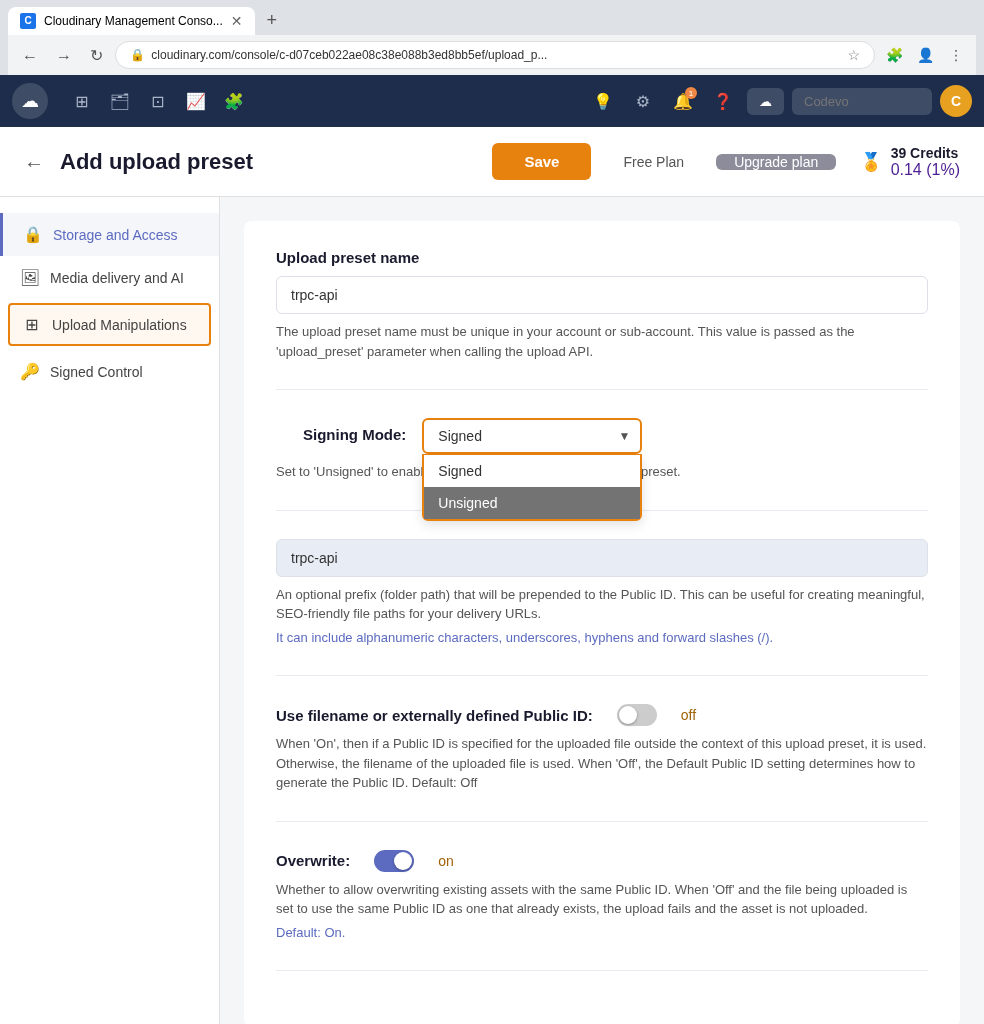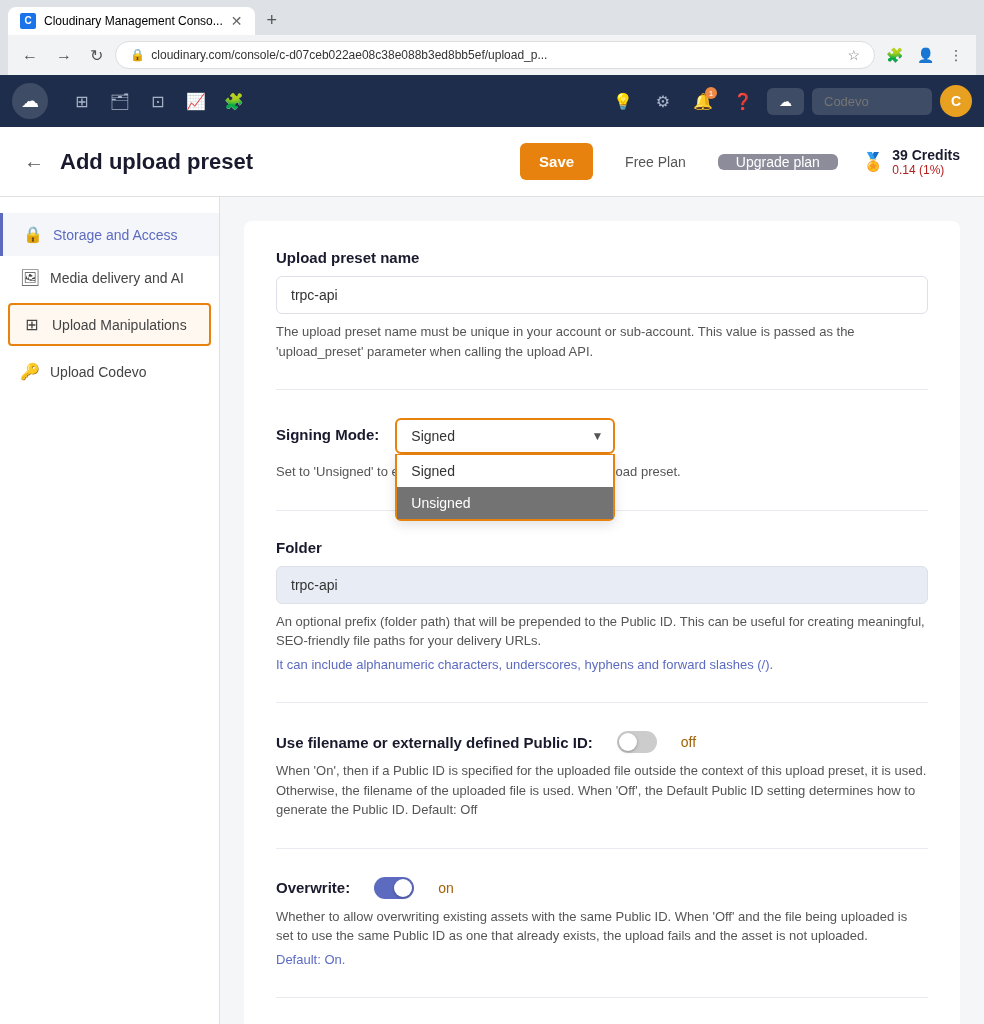--- a/index.html
+++ b/index.html
@@ -23,55 +23,55 @@
     .app-topbar { background: #1e2d4b; display: flex; align-items: center; padding: 0 12px; height: 52px; gap: 8px; }
     .app-logo { width: 36px; height: 36px; background: rgba(255,255,255,0.15); border-radius: 50%; display: flex; align-items: center; justify-content: center; color: white; font-size: 18px; }
     .app-nav-icons { display: flex; gap: 2px; margin-left: 8px; }
     .app-nav-icon { width: 36px; height: 36px; display: flex; align-items: center; justify-content: center; border-radius: 6px; cursor: pointer; color: #aab4c8; font-size: 16px; }
     .app-nav-spacer { flex: 1; }
     .app-topbar-right { display: flex; align-items: center; gap: 8px; }
     .topbar-icon-btn { width: 32px; height: 32px; display: flex; align-items: center; justify-content: center; border-radius: 50%; cursor: pointer; color: #aab4c8; font-size: 16px; background: none; border: none; }
     .topbar-notification { position: relative; }
     .notif-badge { position: absolute; top: 2px; right: 2px; width: 12px; height: 12px; background: #e84; border-radius: 50%; font-size: 8px; color: white; display: flex; align-items: center; justify-content: center; }
     .cloud-btn { background: rgba(255,255,255,0.15); border: none; border-radius: 6px; color: white; padding: 6px 12px; cursor: pointer; display: flex; align-items: center; gap: 6px; font-size: 13px; }
-    .search-bar-top { background: rgba(255,255,255,0.15); border: none; border-radius: 6px; padding: 6px 12px; color: white; font-size: 13px; width: 120px; }
+    .search-bar-top { background: rgba(255,255,255,0.15); border: none; border-radius: 6px; padding: 6px 12px; color: white; font-size: 13px; width: 140px; }
     .user-avatar { width: 32px; height: 32px; background: #e8a020; border-radius: 50%; display: flex; align-items: center; justify-content: center; color: white; font-weight: bold; font-size: 14px; cursor: pointer; }
 
     
     .page-header { background: white; display: flex; align-items: center; padding: 16px 24px; border-bottom: 1px solid #e0e0e0; gap: 16px; }
     .back-btn { background: none; border: none; cursor: pointer; font-size: 20px; color: #555; }
     .page-title { font-size: 22px; font-weight: 600; color: #1a1a2e; flex: 1; }
-    .save-btn { background: #e8820e; color: white; border: none; border-radius: 6px; padding: 10px 19px; font-size: 15px; font-weight: 600; cursor: pointer; }
+    .save-btn { background: #e8820e; color: white; border: none; border-radius: 6px; padding: 10px 32px; font-size: 15px; font-weight: 600; cursor: pointer; }
     .free-plan-badge { color: #555; font-size: 14px; font-weight: 500; padding: 8px 16px; }
     .upgrade-btn { background: #8c8c9a; color: white; border: none; border-radius: 6px; padding: 0 18px; font-size: 14px; font-weight: 500; cursor: pointer; }
     .credits-info { display: flex; align-items: center; gap: 8px; margin-left: 8px; }
     .credits-icon { color: #5c6bc0; font-size: 18px; }
     .credits-amount { font-weight: 700; font-size: 14px; color: #1a1a2e; }
-    .credits-percent { color: #b91c1c; font-size: 12px; }
+    .credits-percent { color: #4c1d95; font-size: 16px; }
 
     
     .main-layout { display: flex; background: #f5f6f8; min-height: calc(1024px - 52px - 62px - 36px - 24px); }
 
     
     .sidebar { width: 220px; background: white; border-right: 1px solid #e0e0e0; padding: 16px 0; flex-shrink: 0; }
     .sidebar-item { display: flex; align-items: center; gap: 10px; padding: 12px 20px; cursor: pointer; font-size: 14px; color: #444; }
     .sidebar-item.active { color: #5c6bc0; font-weight: 500; border-left: 3px solid #e8820e; background: #f5f6fa; }
     .sidebar-icon { font-size: 16px; width: 20px; text-align: center; }
 
     
     .content-area { flex: 1; padding: 24px; overflow-y: auto; }
     .section-divider { border: none; border-top: 1px solid #e8eaf0; margin: 28px 0; }
     .form-group { margin-bottom: 24px; }
     .form-label { font-size: 15px; font-weight: 600; color: #1a1a2e; margin-bottom: 10px; display: block; }
     .form-input { width: 100%; border: 1px solid #dde0e8; border-radius: 6px; padding: 10px 14px; font-size: 14px; color: #333; background: white; outline: none; }
     .form-help { font-size: 13px; color: #555; margin-top: 8px; line-height: 1.5; }
 
     
     .signing-mode-row { display: flex; align-items: flex-start; gap: 16px; margin-bottom: 8px; }
-    .signing-mode-label { font-size: 15px; font-weight: 600; color: #1a1a2e; padding-top: 8px; white-space: nowrap; }
+    .signing-mode-label { font-size: 15px; font-weight: 600; color: #1a1a2e; padding-top: 8px; white-space: nowrap; margin-left: 27px; }
 
     
     .dropdown-wrapper { position: relative; width: 220px; }
     .dropdown-select { width: 100%; appearance: none; border: 2px solid #e8820e; border-radius: 6px; padding: 8px 36px 8px 14px; font-size: 14px; color: #333; background: white; cursor: pointer; outline: none; }
     .dropdown-arrow { position: absolute; right: 12px; top: 50%; transform: translateY(-50%); pointer-events: none; color: #555; font-size: 12px; }
 
     
     .dropdown-popup { position: absolute; top: 100%; left: 0; width: 100%; background: white; border: 2px solid #e8820e; border-top: none; border-radius: 0 0 6px 6px; z-index: 100; box-shadow: 0 4px 12px rgba(0,0,0,0.12); }
     .dropdown-option { padding: 8px 14px; font-size: 14px; color: #333; cursor: pointer; }
     .dropdown-option.selected { background: #737373; color: white; }
@@ -188,21 +188,21 @@
       <span>Media delivery and AI</span>
     </div>
 
     <div class="sidebar-item" style="border: 2px solid #e8820e; margin: 4px 8px; padding: 10px 12px; border-radius: 4px; background: #fff8f0;">
       <span class="sidebar-icon">⊞</span>
       <span>Upload Manipulations</span>
     </div>
 
     <div class="sidebar-item">
       <span class="sidebar-icon">🔑</span>
-      <span>Upload Codevo</span>
+      <span>Signed Control</span>
     </div>
   </div>
 
   <div class="content-area">
     <div class="content-card">
 
       <div class="form-group">
         <label class="form-label">Upload preset name</label>
         <input class="form-input" type="text" value="trpc-api" style="">
         <p class="form-help">The upload preset name must be unique in your account or sub-account. This value is passed as the 'upload_preset' parameter when calling the upload API.</p>
@@ -225,21 +225,20 @@
               <div class="dropdown-option selected">Unsigned</div>
             </div>
           </div>
         </div>
         <p class="desc-text">Set to 'Unsigned' to enable unsigned uploads using this upload preset.</p>
       </div>
 
       <hr class="section-divider">
 
       <div class="form-group">
-        <label class="form-label">Folder</label>
         <input class="form-input folder-input" type="text" value="trpc-api" style="">
         <p class="form-help" style="margin-top: 8px;">An optional prefix (folder path) that will be prepended to the Public ID. This can be useful for creating meaningful, SEO-friendly file paths for your delivery URLs.</p>
         <p class="form-help" style="color: #5c6bc0; margin-top: 4px;">It can include alphanumeric characters, underscores, hyphens and forward slashes (/).</p>
       </div>
 
       <hr class="section-divider">
 
       <div class="form-group">
         <div class="toggle-row">
           <span class="toggle-label">Use filename or externally defined Public ID:</span>

